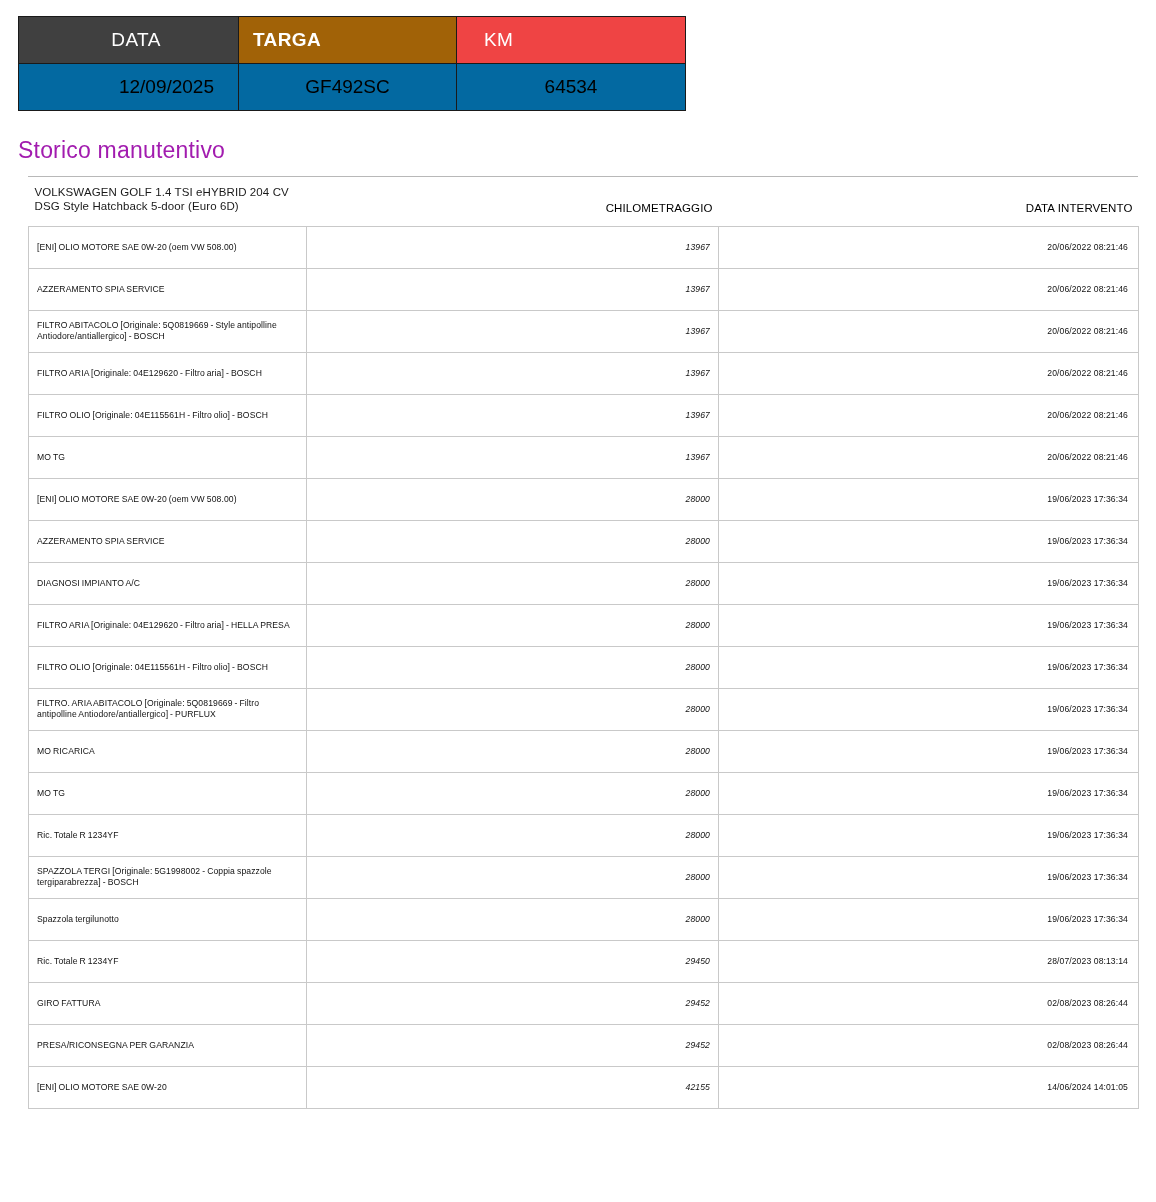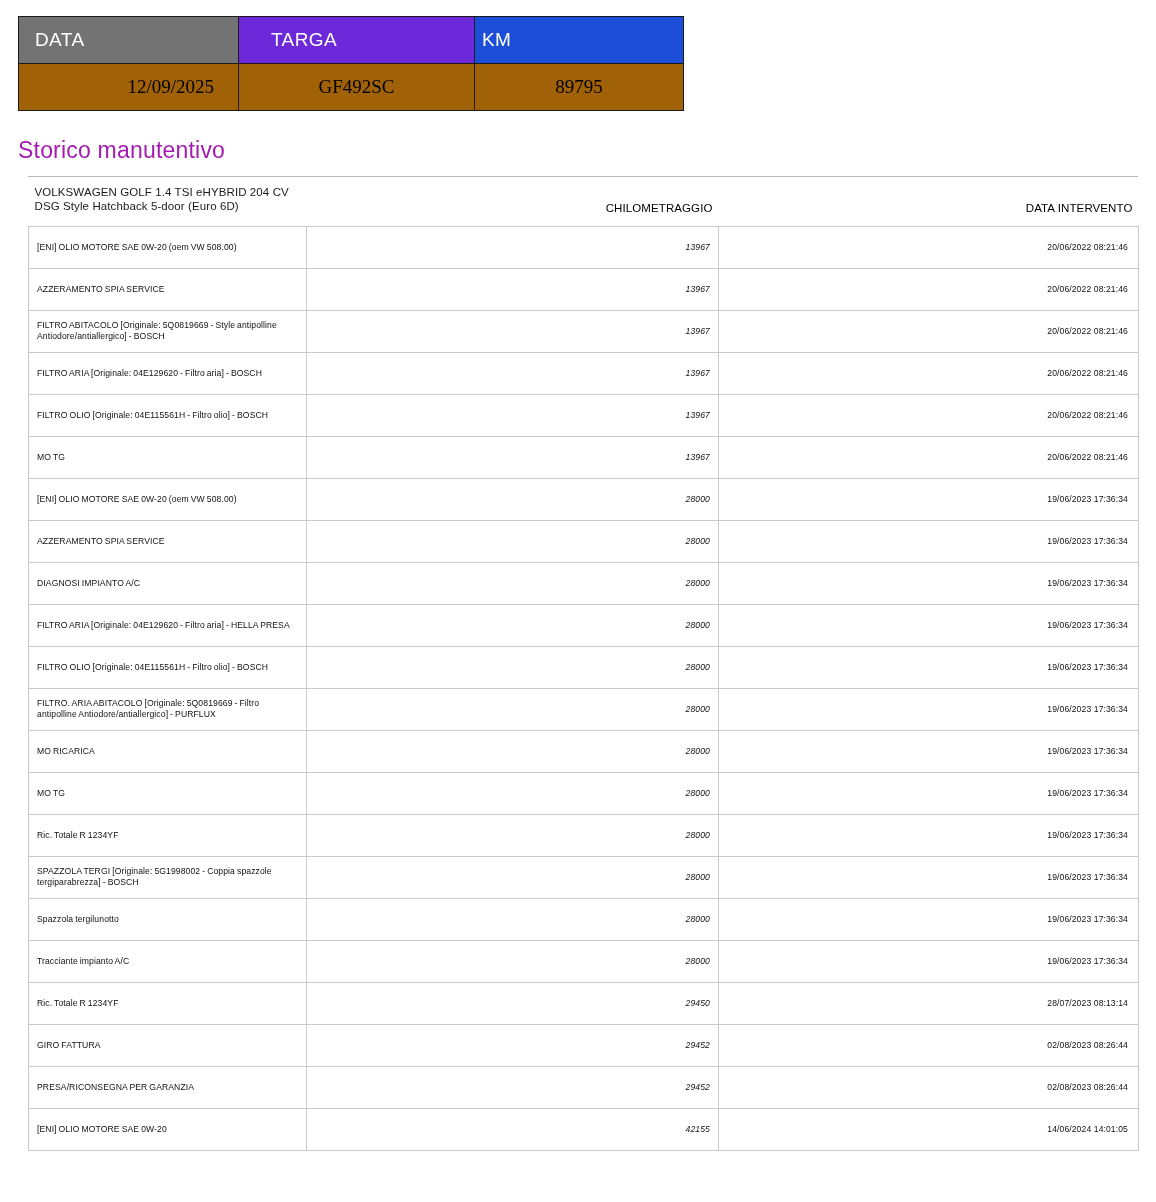--- a/index.html
+++ b/index.html
@@ -29,46 +29,47 @@
     table-layout: fixed;
   }
   table.header-table td {
     border: 1px solid #1a1a1a;
     height: 44px;
     vertical-align: middle;
     font-size: 19px;
   }
   .hcell-data {
     width: 202px;
-    background: #737373;
+    background: #404040;
     color: #ffffff;
     padding-left: 16px;
     letter-spacing: 0.4px;
+    text-align: center;
   }
   .hcell-targa {
     width: 202px;
-    background: #6d28d9;
+    background: #a16207;
     color: #ffffff;
-    padding-left: 32px;
+    padding-left: 14px;
     letter-spacing: 0.4px;
+    font-weight: bold;
   }
   .hcell-km {
     width: 200px;
-    background: #1d4ed8;
+    background: #ef4444;
     color: #ffffff;
-    padding-left: 7px;
+    padding-left: 27px;
     letter-spacing: 0.4px;
   }
   .vcell {
     text-align: center;
-    background: #a16207;
+    background: #0369a1;
     color: #000000;
     height: 50px;
     font-size: 20px;
-    font-family: Liberation Serif, serif;
   }
   .vcell.data-val { text-align: right; padding-right: 24px; }
 
   
   .section-title {
     margin: 26px 0 10px 18px;
     font-size: 23px;
     font-weight: 400;
     color: #a21caf;
     letter-spacing: 0.2px;
@@ -149,21 +150,21 @@
     <table class="header-table">
       <tbody>
         <tr>
           <td class="hcell-data">DATA</td>
           <td class="hcell-targa">TARGA</td>
           <td class="hcell-km">KM</td>
         </tr>
         <tr>
           <td class="vcell data-val">12/09/2025</td>
           <td class="vcell">GF492SC</td>
-          <td class="vcell">89795</td>
+          <td class="vcell">64534</td>
         </tr>
       </tbody>
     </table>
   </div>
 
   <h2 class="section-title">Storico manutentivo</h2>
 
   <div class="history-wrap">
     <table class="history">
       <colgroup>
@@ -258,25 +259,20 @@
             <td class="cell-desc">SPAZZOLA TERGI [Originale: 5G1998002 - Coppia spazzole tergiparabrezza] - BOSCH</td>
             <td class="cell-km">28000</td>
             <td class="cell-date">19/06/2023 17:36:34</td>
           </tr>
           <tr>
             <td class="cell-desc">Spazzola tergilunotto</td>
             <td class="cell-km">28000</td>
             <td class="cell-date">19/06/2023 17:36:34</td>
           </tr>
           <tr>
-            <td class="cell-desc">Tracciante impianto A/C</td>
-            <td class="cell-km">28000</td>
-            <td class="cell-date">19/06/2023 17:36:34</td>
-          </tr>
-          <tr>
             <td class="cell-desc">Ric. Totale R 1234YF</td>
             <td class="cell-km">29450</td>
             <td class="cell-date">28/07/2023 08:13:14</td>
           </tr>
           <tr>
             <td class="cell-desc">GIRO FATTURA</td>
             <td class="cell-km">29452</td>
             <td class="cell-date">02/08/2023 08:26:44</td>
           </tr>
           <tr>

